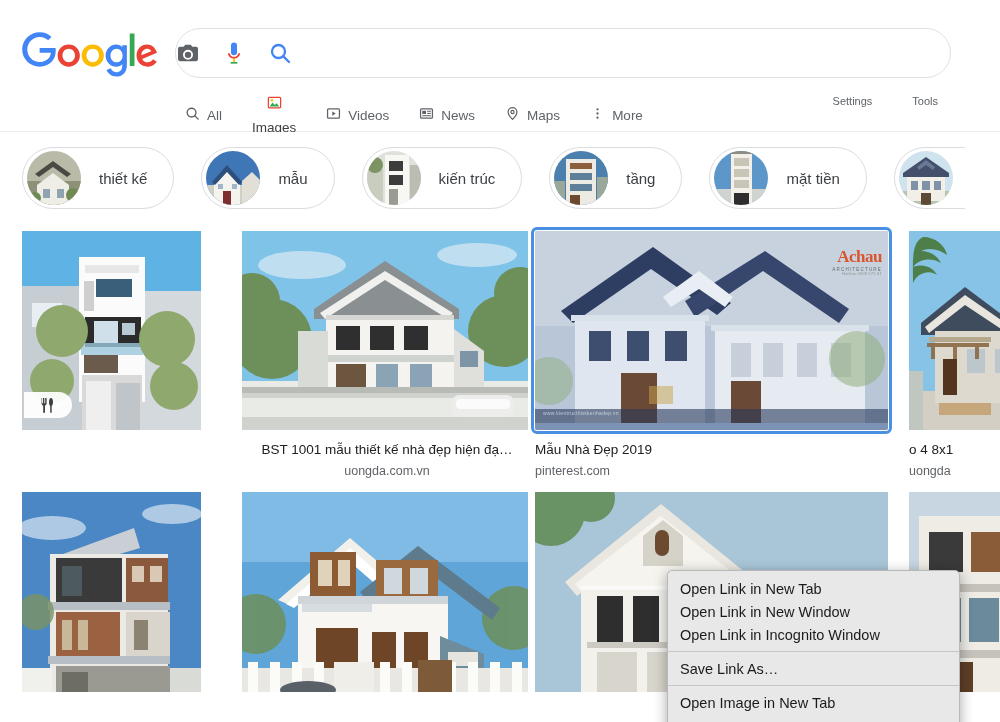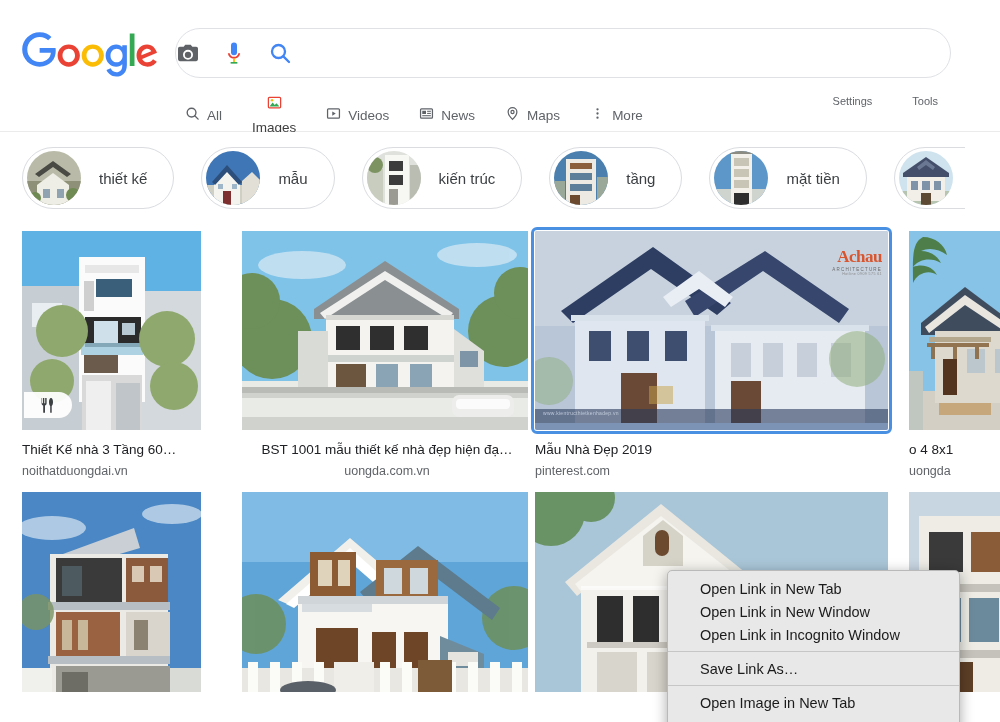--- a/index.html
+++ b/index.html
@@ -75,21 +75,21 @@
 
   
   .ctxmenu {
     position:absolute; left:667px; top:346px; width:293px;
     background:#e8e8e8; border:1px solid #b9b9b9; border-radius:5px 5px 0 0;
     box-shadow:0 3px 14px rgba(0,0,0,.34);
     padding:6px 0 0 0; z-index:50; overflow:hidden; height:376px;
     font-family:"Liberation Sans", sans-serif;
   }
   .mi {
-    display:flex; align-items:center; height:23px; padding:0 10px 0 32px;
+    display:flex; align-items:center; height:23px; padding:0 10px 0 12px;
     font-size:14.5px; color:#1b1b1b; cursor:default; white-space:nowrap; position:relative;
   }
   .mi .mlabel { flex:1; }
   .msep { height:1px; background:#c6c6c6; margin:5px 0 5px 0; }
 </style>
 </head>
 <body>
 
 <div class="header">
 
@@ -331,24 +331,20 @@
           <rect x="94" y="152" width="24" height="47" fill="#bfc5c8"></rect>
         </svg>
         <div class="food-badge">
           <span>
             <svg width="17" height="15" viewBox="0 0 17 15">
               <path fill="#3c4043" d="M2 0h1.4v5.2h.9V0h1.4v5.2h.9V0H8v5.6c0 1-.7 1.8-1.6 2v7.1H4.6V7.6C3.7 7.4 3 6.6 3 5.6V0z" transform="translate(0.6)"></path>
               <path fill="#3c4043" d="M13 0c1.3 0 2 1.8 2 4.1 0 1.9-.5 3.3-1.3 3.8v6.8h-1.5V7.9c-.8-.5-1.2-1.9-1.2-3.8C11 1.8 11.7 0 13 0z"></path>
             </svg>
           </span>
         </div>
-      </div>
-      <div class="cap">
-        <div class="t1">Thiết Kế nhà 3 Tầng 60…</div>
-        <div class="t2">noithatduongdai.vn</div>
       </div>
     </div>
 
     <div class="cell" style="width:290px; margin-left:2px;text-align:center;">
       <div class="thumbwrap" style="width:286px;height:199px;">
         <svg width="286" height="199" viewBox="0 0 286 199">
           <rect width="286" height="199" fill="#7fc3e8"></rect>
           <rect y="150" width="286" height="49" fill="#e8ebe6"></rect>
           <g fill="#cfe6f4" opacity=".8">
               <ellipse cx="60" cy="34" rx="44" ry="14"></ellipse>

